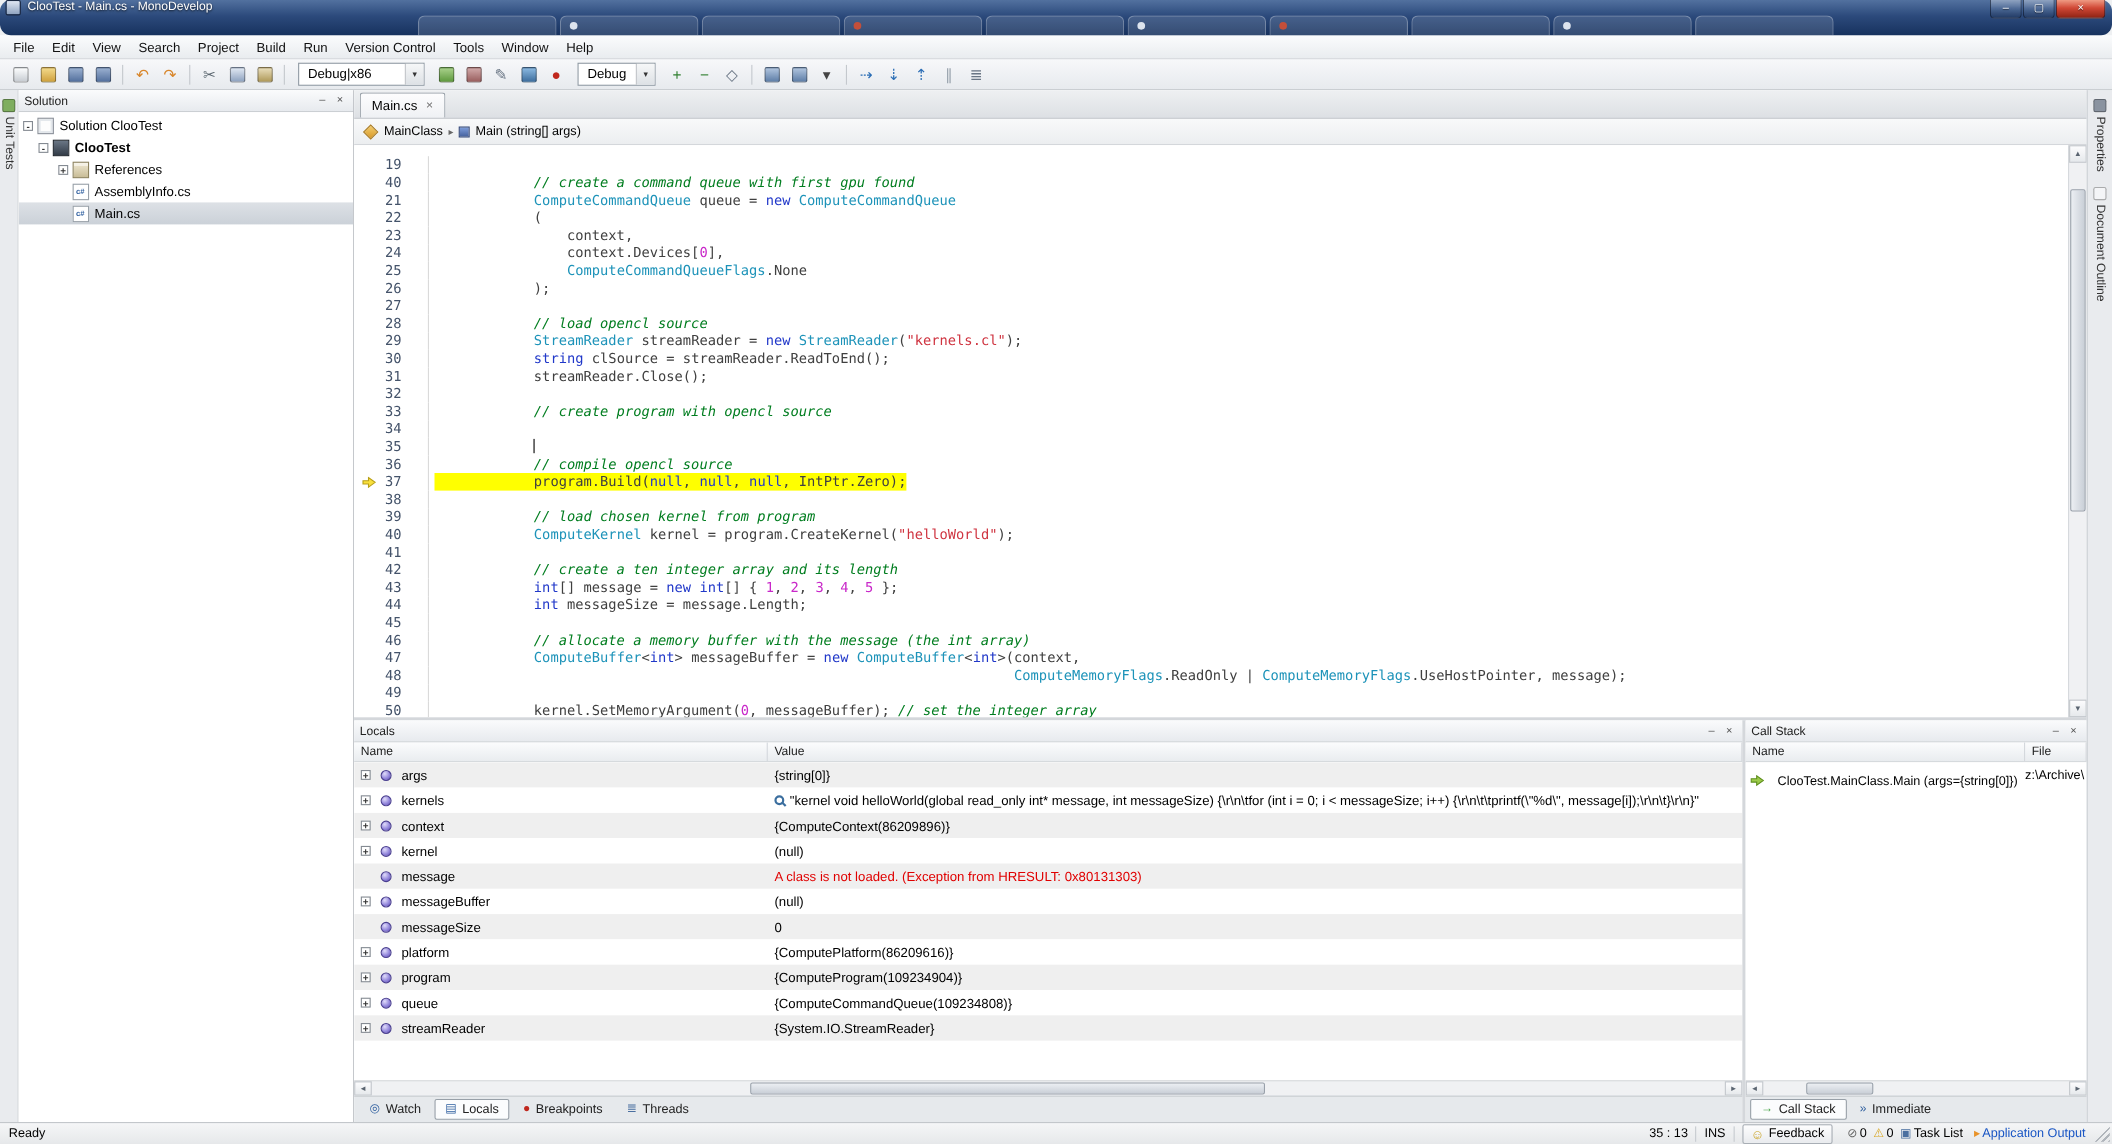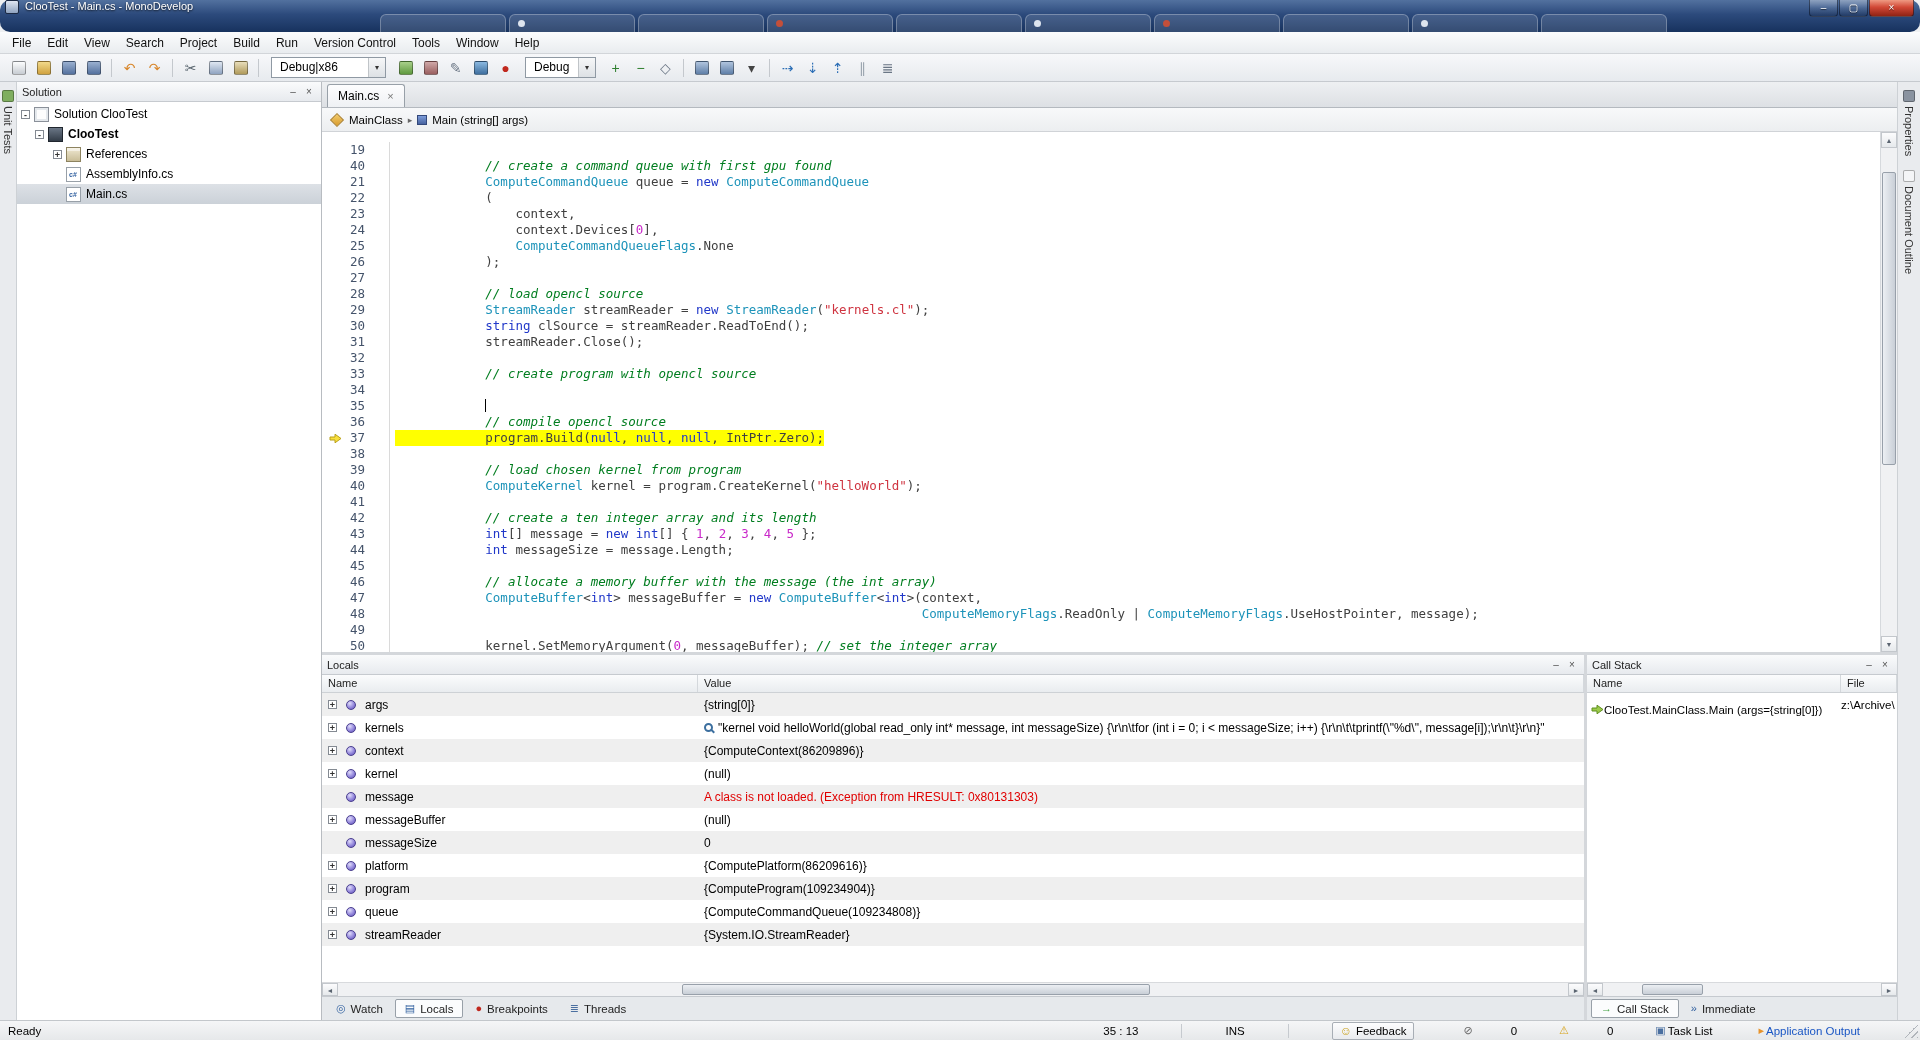--- a/index.html
+++ b/index.html
@@ -101,33 +101,33 @@
   .l-name{width:376px;flex:none;display:flex;align-items:center;overflow:hidden;}
   .l-exp-sp{width:9px;margin-left:6px;flex:none;}
   .l-name .exp{margin-left:6px;margin-right:0;}
   .var-icon{width:10px;height:10px;border-radius:50%;background:radial-gradient(circle at 35% 30%,#e0dcfa,#9488dc 55%,#5a4ab0);border:1px solid #4a3f90;margin-left:9px;flex:none;}
   .l-nm{margin-left:9px;white-space:nowrap;}
   .l-val{flex:1;display:flex;align-items:center;gap:5px;padding-left:6px;overflow:hidden;white-space:nowrap;}
   .l-vt.err{color:#e00000;}
   .mag-icon{width:9px;height:9px;border:2px solid #3c6f9f;border-radius:50%;position:relative;flex:none;}
   .mag-icon::after{content:"";position:absolute;width:5px;height:2px;background:#3c6f9f;transform:rotate(45deg);right:-4px;bottom:-2px;}
   .cs-row{display:flex;height:23px;align-items:center;font-size:11.5px;}
-  .cs-name{width:254px;flex:none;display:flex;align-items:flex-start;gap:0;padding-left:4px;overflow:hidden;white-space:nowrap;margin-top:12px;}
+  .cs-name{width:254px;flex:none;display:flex;align-items:center;gap:12px;padding-left:4px;overflow:hidden;white-space:nowrap;margin-top:12px;}
   .cs-file{flex:1;overflow:hidden;white-space:nowrap;}
   .hscroll{height:14px;background:#f0f1f3;border-top:1px solid #d8dadd;display:flex;flex:none;}
   .hs-btn{width:16px;text-align:center;font-size:7px;color:#5a6470;line-height:13px;background:linear-gradient(#fcfcfd,#e6e9ec);border:1px solid #c3c7cc;flex:none;}
   .hs-track{flex:1;position:relative;}
   .hs-thumb{position:absolute;top:1px;bottom:1px;background:linear-gradient(#eceff3,#c9cfd7);border:1px solid #98a0aa;border-radius:2px;}
   .pad-tabs{height:24px;background:#e6e9ec;border-top:1px solid #c6cacf;display:flex;align-items:center;padding:2px 4px;gap:2px;flex:none;}
   .p-tab{display:flex;align-items:center;gap:5px;height:19px;padding:0 9px;font-size:11.5px;color:#222;border:1px solid transparent;}
   .p-tab.active{background:#fbfcfd;border-color:#98a0a8;border-radius:2px;}
   .p-ico{font-size:11px;line-height:11px;}
 
   
-  .statusbar{height:20px;display:flex;align-items:center;background:linear-gradient(#f5f6f7,#e6e8ea);border-top:1px solid #c3c7cb;font-size:11.5px;padding:0 2px 0 8px;flex:none;gap:36px;}
+  .statusbar{height:20px;display:flex;align-items:center;background:linear-gradient(#f5f6f7,#e6e8ea);border-top:1px solid #c3c7cb;font-size:11.5px;padding:0 2px 0 8px;flex:none;}
   .statusbar .sp{flex:1;}
   .sb-sep{width:1px;height:14px;background:#c6cacf;margin:0 7px;flex:none;}
   .sb-btn{display:flex;align-items:center;gap:4px;border:1px solid #a8aeb5;background:linear-gradient(#fdfdfe,#e9ebee);border-radius:2px;padding:1px 7px;margin-right:7px;}
   .smiley{color:#caa21f;font-size:12px;}
   .sb-ico{font-size:11px;margin:0 2px 0 6px;}
   .sb-ico.err{color:#666;}
   .sb-ico.warn{color:#d8a520;}
   .sb-ico.task{color:#4a6fa0;}
   .sb-ico.out{color:#e8932a;}
   .sb-link{display:flex;align-items:center;margin-right:4px;}

